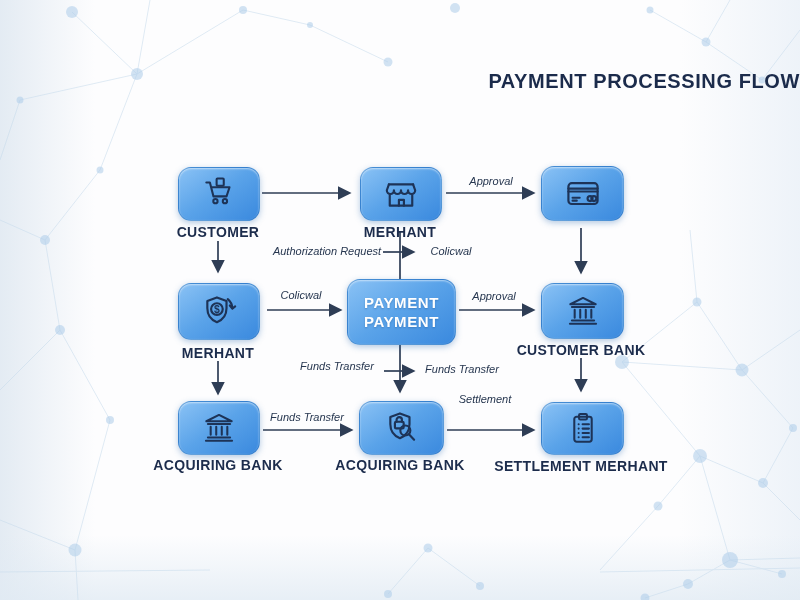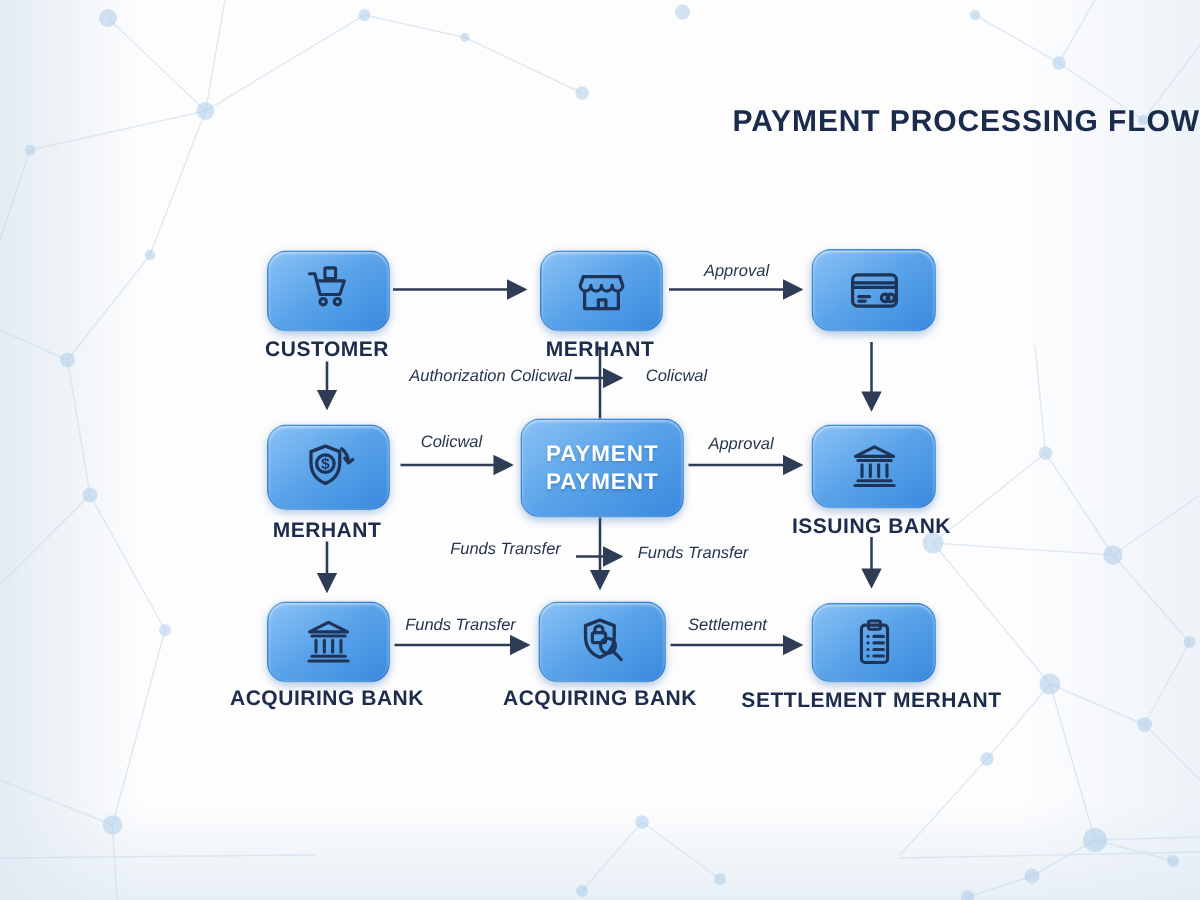--- a/index.html
+++ b/index.html
@@ -181,21 +181,21 @@
       <g fill="none" stroke="#1d3357" stroke-width="2.6" stroke-linecap="round" stroke-linejoin="round">
         <rect x="6.5" y="11" width="35" height="25" rx="4"></rect>
         <path d="M6.5 17.5h35M6.5 21h35"></path>
         <path d="M11.5 28.5h8.5M11.5 32h5"></path>
         <circle cx="32.5" cy="29.5" r="3"></circle>
           <circle cx="37" cy="29.5" r="3"></circle>
       </g>
     </svg>
   </div>
 
-  <div class="edge-label" style="left:327px;top:245px">Authorization Colicwal</div>
+  <div class="edge-label" style="left:327px;top:245px">Authorization Request</div>
   <div class="edge-label" style="left:451px;top:245px">Colicwal</div>
   <div class="edge-label" style="left:491px;top:175px">Approval</div>
 
   <div class="node" style="left:178px;top:283px;width:80px;height:55px">
     <svg width="40" height="40" viewBox="0 0 48 48">
       <g fill="none" stroke="#1d3357" stroke-width="2.6" stroke-linecap="round" stroke-linejoin="round">
         <path d="M21.5 6.5l11.5 4.4v8.6c0 8.2-4.7 14-11.5 16.8C14.7 33.5 10 27.7 10 19.5v-8.6z"></path>
         <circle cx="21.5" cy="20.5" r="7"></circle>
         <path d="M34.5 8.5a15 15 0 0 1 5.5 11"></path>
         <path d="M37 16.2l3 3.7 3.4-2.7"></path>
@@ -214,21 +214,21 @@
     <svg width="38" height="38" viewBox="0 0 48 48">
       <g fill="none" stroke="#1d3357" stroke-width="2.6" stroke-linecap="round" stroke-linejoin="round">
         <path d="M24 7.5L8 15.5h32z"></path>
         <path d="M10 19h28"></path>
         <path d="M13.5 22.5v10M20.5 22.5v10M27.5 22.5v10M34.5 22.5v10"></path>
         <path d="M10 36h28"></path>
           <path d="M7.5 40h33"></path>
       </g>
     </svg>
   </div>
-  <div class="node-label" style="left:581px;top:342px">ISSUING BANK</div>
+  <div class="node-label" style="left:581px;top:342px">CUSTOMER BANK</div>
 
   <div class="edge-label" style="left:301px;top:289px">Colicwal</div>
   <div class="edge-label" style="left:494px;top:290px">Approval</div>
 
   <div class="edge-label" style="left:337px;top:360px">Funds Transfer</div>
   <div class="edge-label" style="left:462px;top:363px">Funds Transfer</div>
 
   <div class="node" style="left:178px;top:401px;width:80px;height:52px">
     <svg width="38" height="38" viewBox="0 0 48 48">
       <g fill="none" stroke="#1d3357" stroke-width="2.6" stroke-linecap="round" stroke-linejoin="round">
@@ -261,15 +261,15 @@
         <rect x="13" y="8.5" width="22" height="31.5" rx="3"></rect>
         <rect x="19" y="5" width="10" height="7" rx="1.5"></rect>
         <path d="M23.5 18h8M23.5 23.5h8M23.5 29h8M23.5 34.5h8"></path>
         <path d="M18.5 18h.01M18.5 23.5h.01M18.5 29h.01M18.5 34.5h.01"></path>
       </g>
     </svg>
   </div>
   <div class="node-label" style="left:581px;top:458px">SETTLEMENT MERHANT</div>
 
   <div class="edge-label" style="left:307px;top:411px">Funds Transfer</div>
-  <div class="edge-label" style="left:485px;top:411px">Settlement</div>
+  <div class="edge-label" style="left:485px;top:393px">Settlement</div>
 
 </div>
 
 </body></html>

